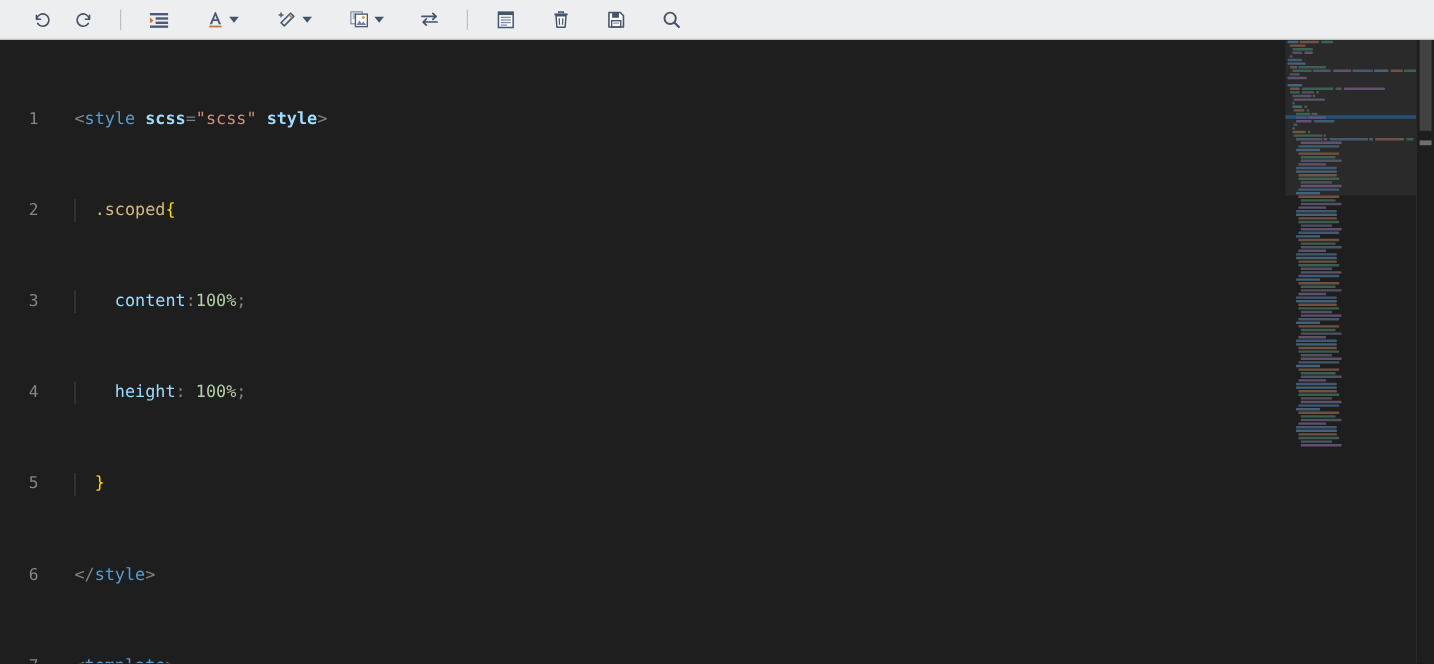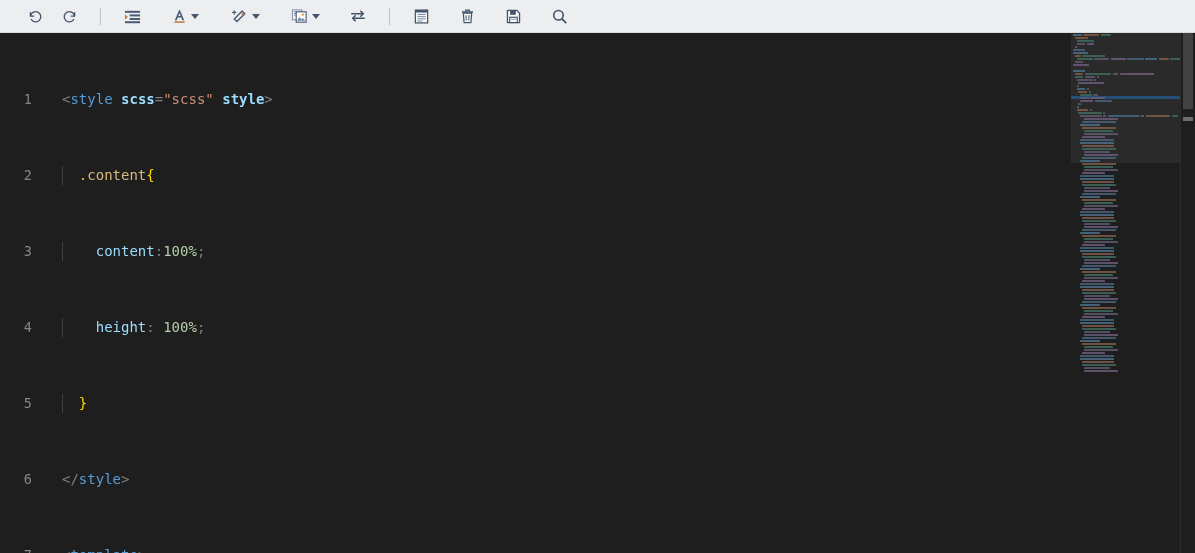--- a/index.html
+++ b/index.html
@@ -297,21 +297,21 @@
 
     <div class="code-area">
 
       <div class="line">
         <div class="ln">1</div>
         <div class="code-cell"><span class="t-punct">&lt;</span><span class="t-tag">style</span> <span class="t-attrb">scss</span><span class="t-punct">=</span><span class="t-str">"scss"</span> <span class="t-attrb">style</span><span class="t-punct">&gt;</span></div>
       </div>
 
       <div class="line">
         <div class="ln">2</div>
-        <div class="code-cell"><span class="ig" style="left:18px"></span>  <span class="t-sel">.content</span><span class="t-brace">{</span></div>
+        <div class="code-cell"><span class="ig" style="left:18px"></span>  <span class="t-sel">.scoped</span><span class="t-brace">{</span></div>
       </div>
 
       <div class="line">
         <div class="ln">3</div>
         <div class="code-cell"><span class="ig" style="left:18px"></span>    <span class="t-var">content</span><span class="t-punct">:</span><span class="t-num">100%</span><span class="t-punct">;</span></div>
       </div>
 
       <div class="line">
         <div class="ln">4</div>
         <div class="code-cell"><span class="ig" style="left:18px"></span>    <span class="t-var">height</span><span class="t-punct">: </span><span class="t-num">100%</span><span class="t-punct">;</span></div>

